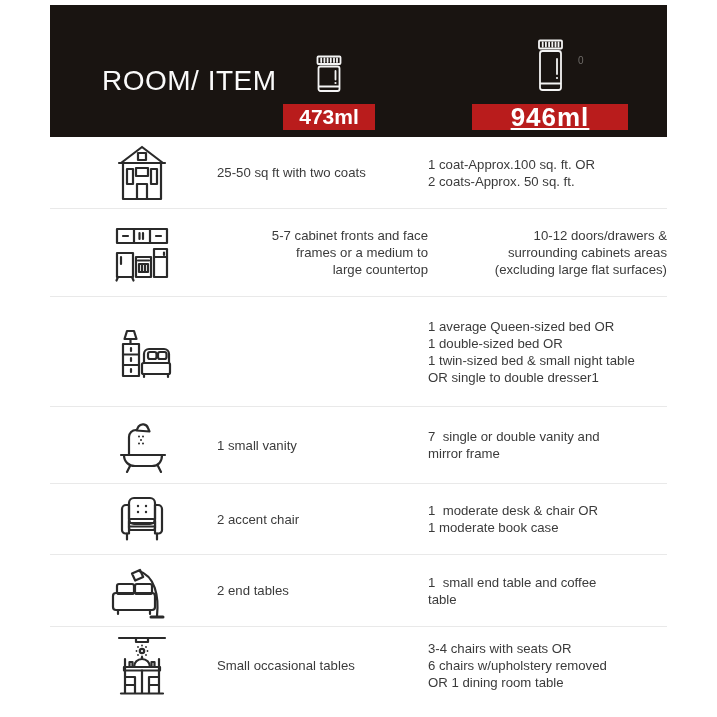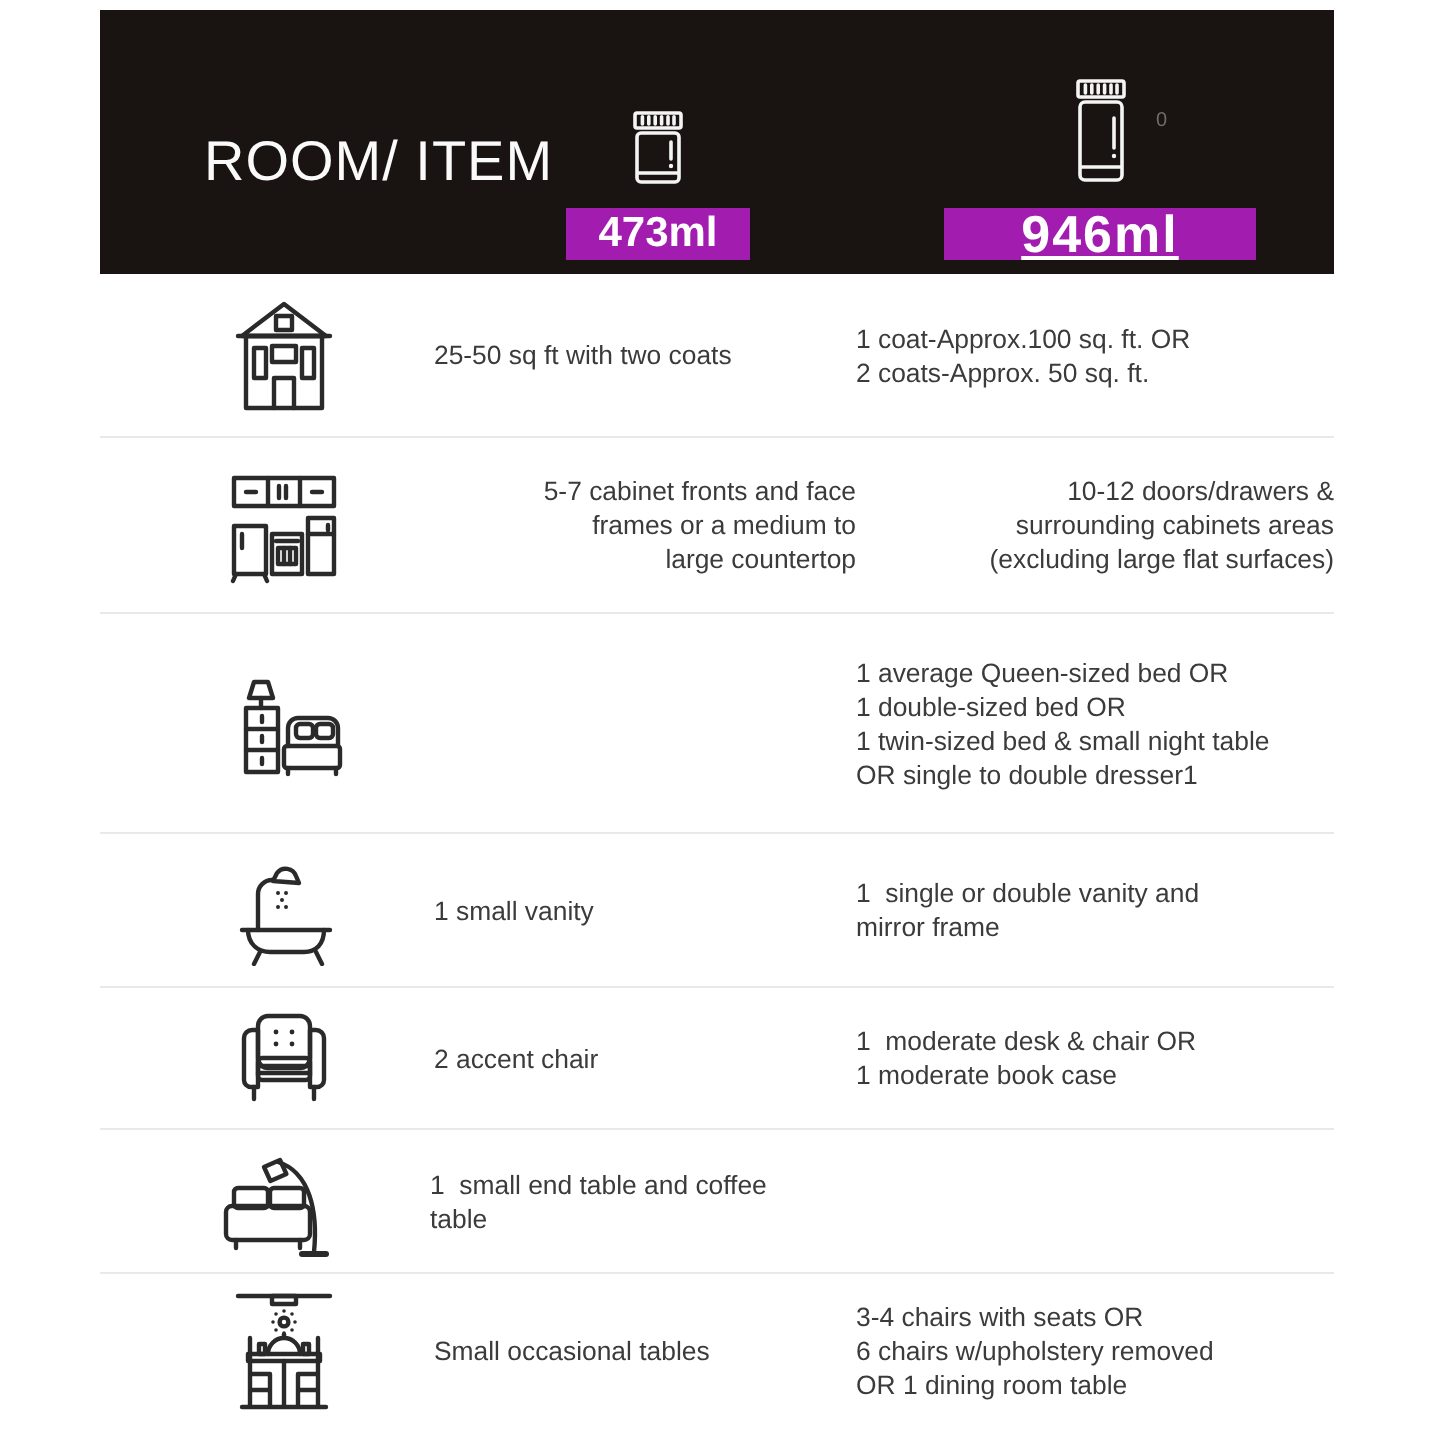--- a/index.html
+++ b/index.html
@@ -7,21 +7,21 @@
   .sheet{position:relative;width:717px;height:717px;background:#ffffff;}
 
   
   .header{position:absolute;left:50px;top:5px;width:617px;height:132px;background:#191411;}
   .title{position:absolute;left:52px;top:60px;font-size:28px;font-weight:normal;
          letter-spacing:0.5px;color:#fafafa;white-space:pre;}
   .cangroup{position:absolute;text-align:center;}
   .cg-473{left:233px;top:50px;width:92px;}
   .cg-946{left:422px;top:34px;width:156px;}
   .cangroup svg{display:block;margin:0 auto;}
-  .can-label{background:#a21caf;color:#fff;font-weight:bold;text-align:center;}
+  .can-label{background:#b91c1c;color:#fff;font-weight:bold;text-align:center;}
   .cg-473 .can-label{margin-top:11px;height:26px;line-height:26px;font-size:21px;}
   .cg-946 .can-label{margin-top:12px;height:26px;line-height:26px;font-size:26px;letter-spacing:1px;text-decoration:underline;}
   .stray{position:absolute;left:528px;top:50px;font-size:10px;color:#6f6c68;}
   .canstroke{stroke:#f4f4f4;stroke-width:1.8;fill:none;stroke-linecap:round;stroke-linejoin:round;}
   .canfill{fill:#f4f4f4;stroke:none;}
 
   
   .rows{position:absolute;left:50px;top:137px;width:617px;}
   .row{display:grid;grid-template-columns:165px 213px 1fr;align-items:center;
        box-sizing:border-box;border-bottom:1px solid #e9e9e9;}
@@ -62,21 +62,21 @@
         <path class="canstroke" d="M5.7 44.5h19.6"></path>
       </svg>
       <div class="can-label">946ml</div>
     </div>
 
     <div class="stray">0</div>
   </div>
 
   <div class="rows">
 
-    <div class="row" style="height:82px;">
+    <div class="row" style="height:72px;">
       <div class="icon-cell">
         <svg width="62" height="60" viewBox="0 0 62 60">
           <path class="ic" d="M31 4 L52 20 H10 Z"></path>
           <rect class="ic" x="27" y="10" width="8" height="7"></rect>
           <path class="ic" d="M8 20 H54"></path>
           <rect class="ic" x="12" y="20" width="38" height="36"></rect>
           <rect class="ic" x="16" y="26" width="6" height="15"></rect>
           <rect class="ic" x="40" y="26" width="6" height="15"></rect>
           <rect class="ic" x="25" y="25" width="12" height="8"></rect>
           <path class="ic" d="M26 56 V41 h10 V56"></path>
@@ -142,21 +142,21 @@
             <circle class="icf" cx="30" cy="19.5" r="1"></circle>
           <circle class="icf" cx="28" cy="23" r="1"></circle>
           <circle class="icf" cx="26" cy="26.5" r="1"></circle>
             <circle class="icf" cx="30" cy="26.5" r="1"></circle>
           <path class="ic" d="M8 38 H52"></path>
           <path class="ic" d="M11 38 c0 7 5 11 11 11 h17 c6 0 10 -4 10 -11"></path>
           <path class="ic" d="M17 49 l-3 6 M45 49 l3 6"></path>
         </svg>
       </div>
       <div class="cell-small">1 small vanity</div>
-      <div class="cell-large">1  single or double vanity and
+      <div class="cell-large">7  single or double vanity and
 mirror frame</div>
     </div>
 
     <div class="row" style="height:71px;">
       <div class="icon-cell">
         <svg width="52" height="52" viewBox="0 0 52 52">
           <rect class="ic" x="13" y="5" width="26" height="26" rx="5"></rect>
           <circle class="icf" cx="22" cy="13" r="1.2"></circle>
             <circle class="icf" cx="30" cy="13" r="1.2"></circle>
           <circle class="icf" cx="22" cy="19" r="1.2"></circle>
@@ -178,20 +178,21 @@
         <svg width="64" height="62" viewBox="0 0 64 62">
           <path class="ic" d="M47 56 C49 36 45 16 29 11"></path>
           <path class="ic" d="M22 13.5 l8 -3.5 3.2 7 -8 3.5 Z"></path>
           <path class="ic" style="stroke-width:3" d="M41 57 h12"></path>
           <rect class="ic" x="3" y="33" width="42" height="17" rx="3"></rect>
           <rect class="ic" x="7" y="24" width="17" height="10" rx="2"></rect>
           <rect class="ic" x="25" y="24" width="17" height="10" rx="2"></rect>
           <path class="ic" d="M8 50v4 M40 50v4"></path>
         </svg>
       </div>
+      <div class="cell-small">2 end tables</div>
       <div class="cell-large">1  small end table and coffee
 table</div>
     </div>
 
     <div class="row" style="height:77px;">
       <div class="icon-cell">
         <svg width="62" height="64" viewBox="0 0 62 64">
           <path class="ic" d="M8 4 H54"></path>
           <rect class="ic" x="25" y="4" width="12" height="4"></rect>
           <circle class="ic" cx="31" cy="17" r="2.2"></circle>

